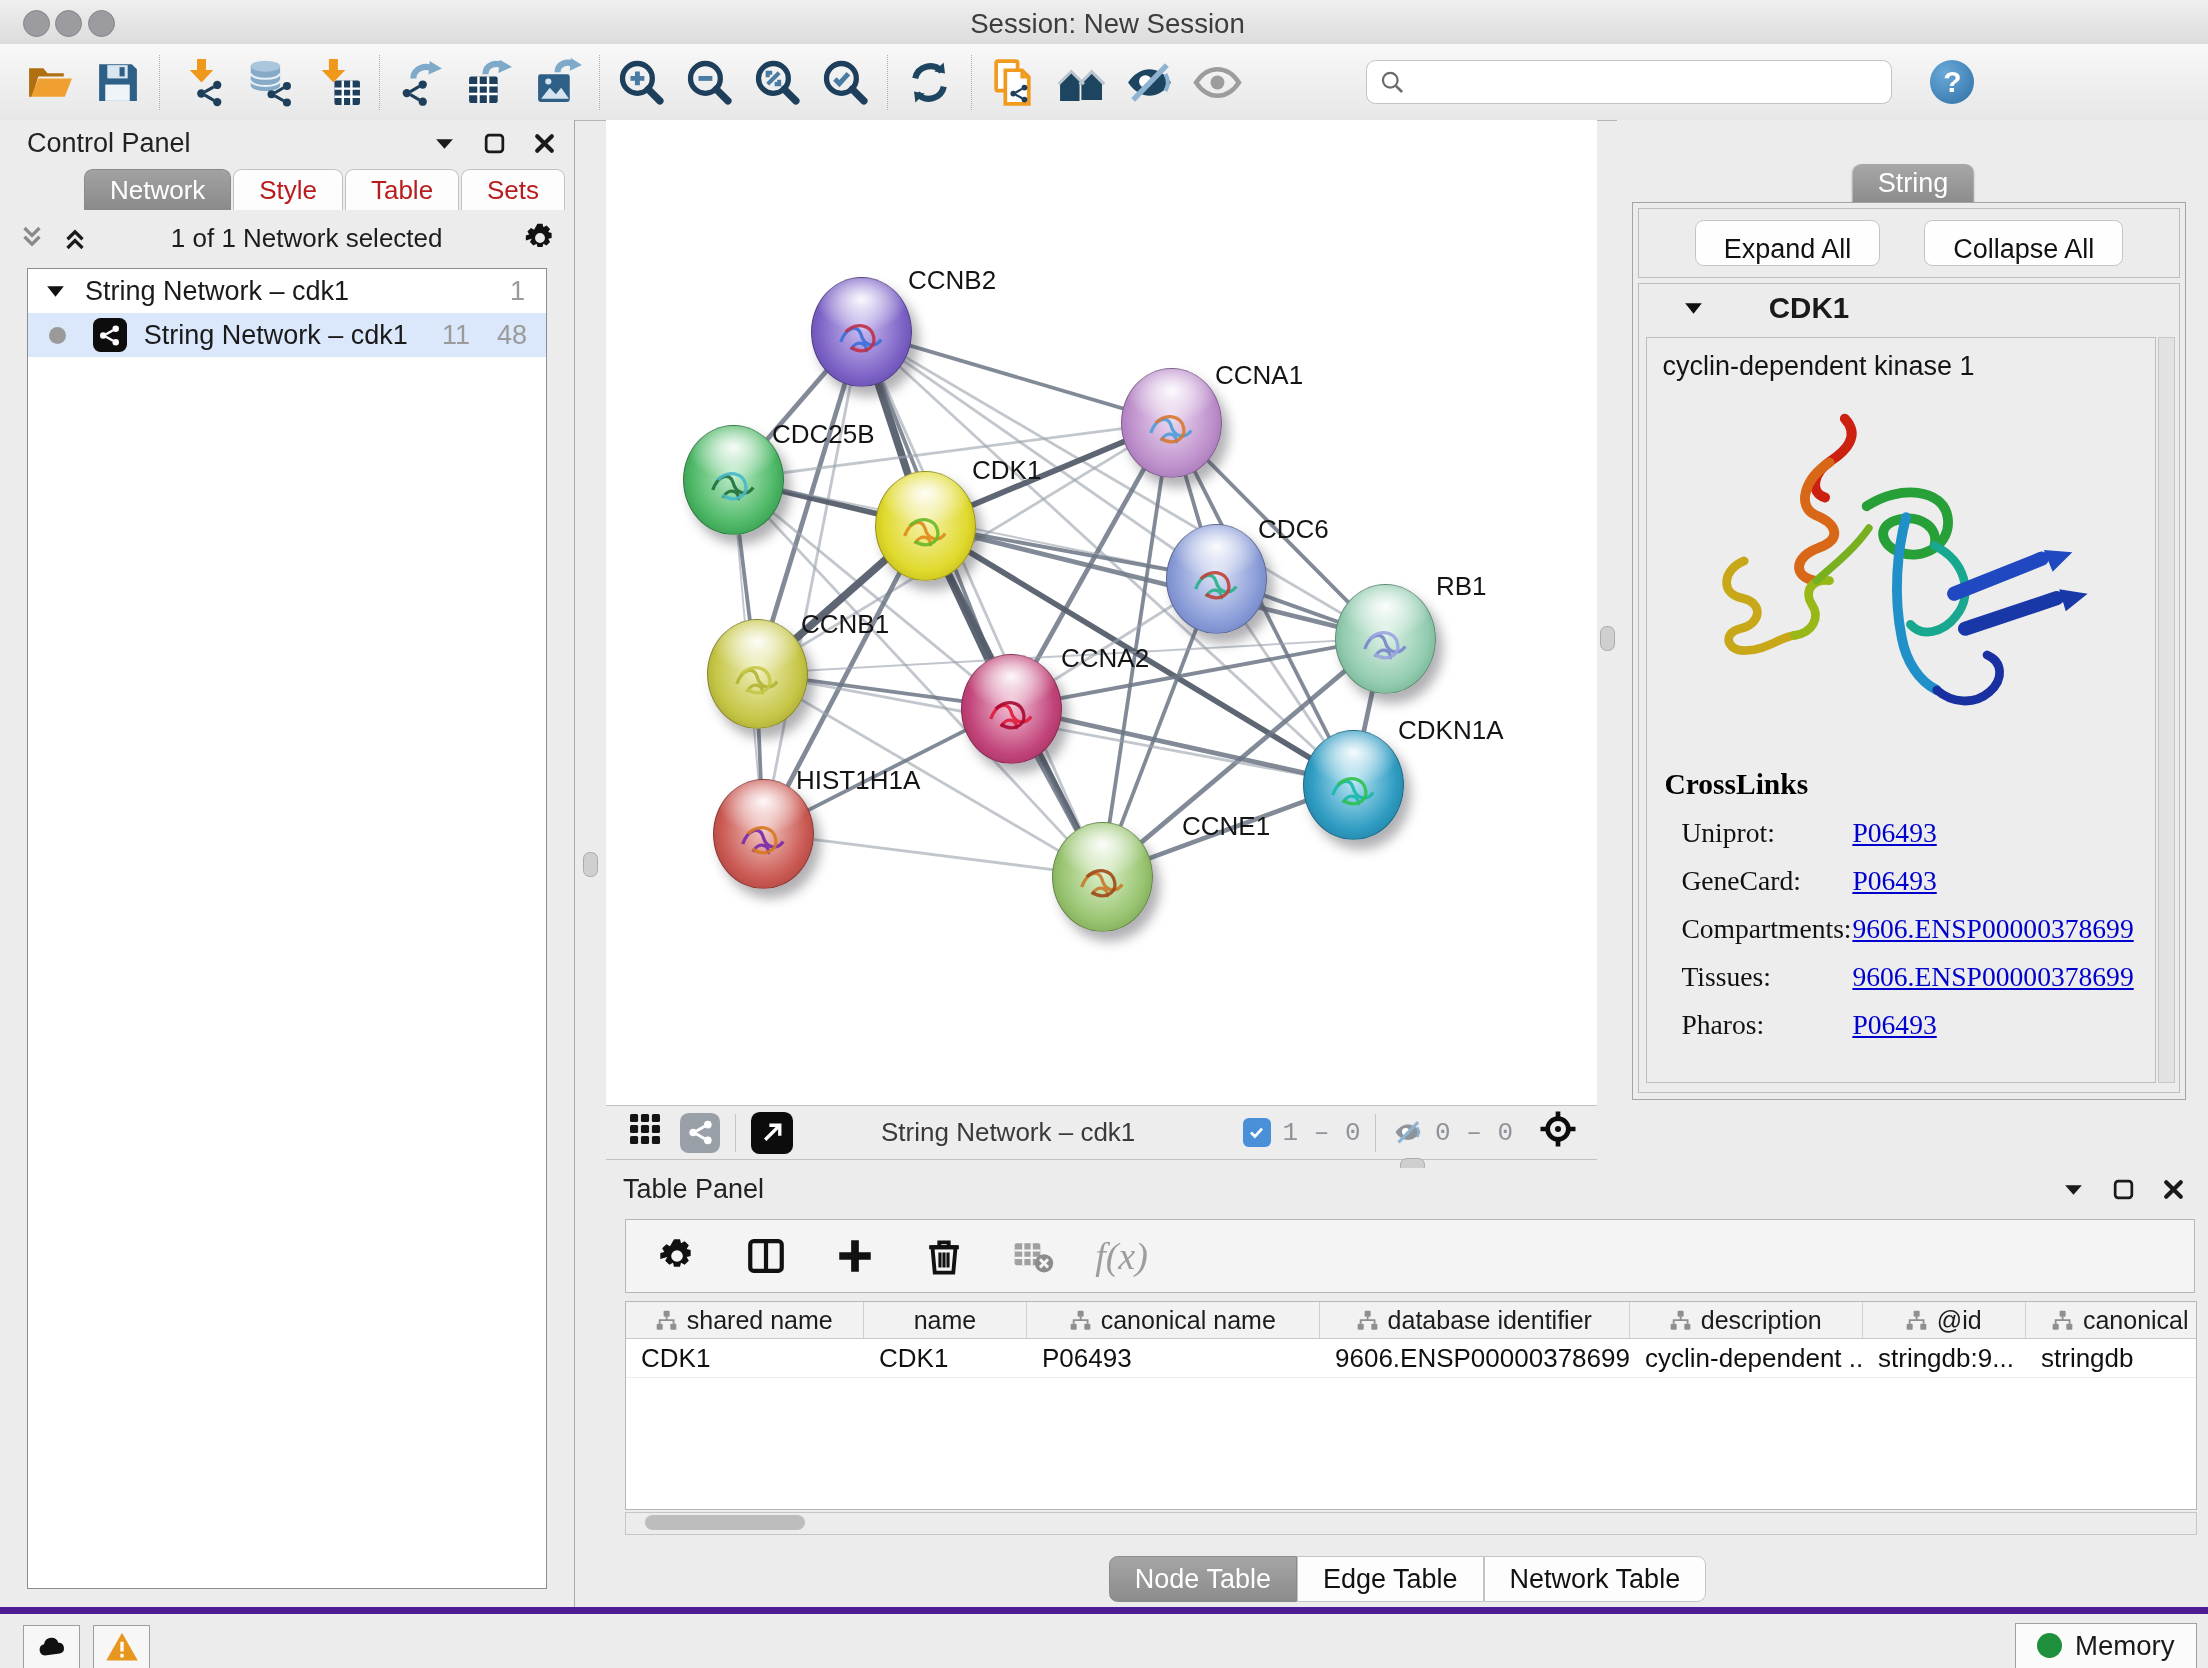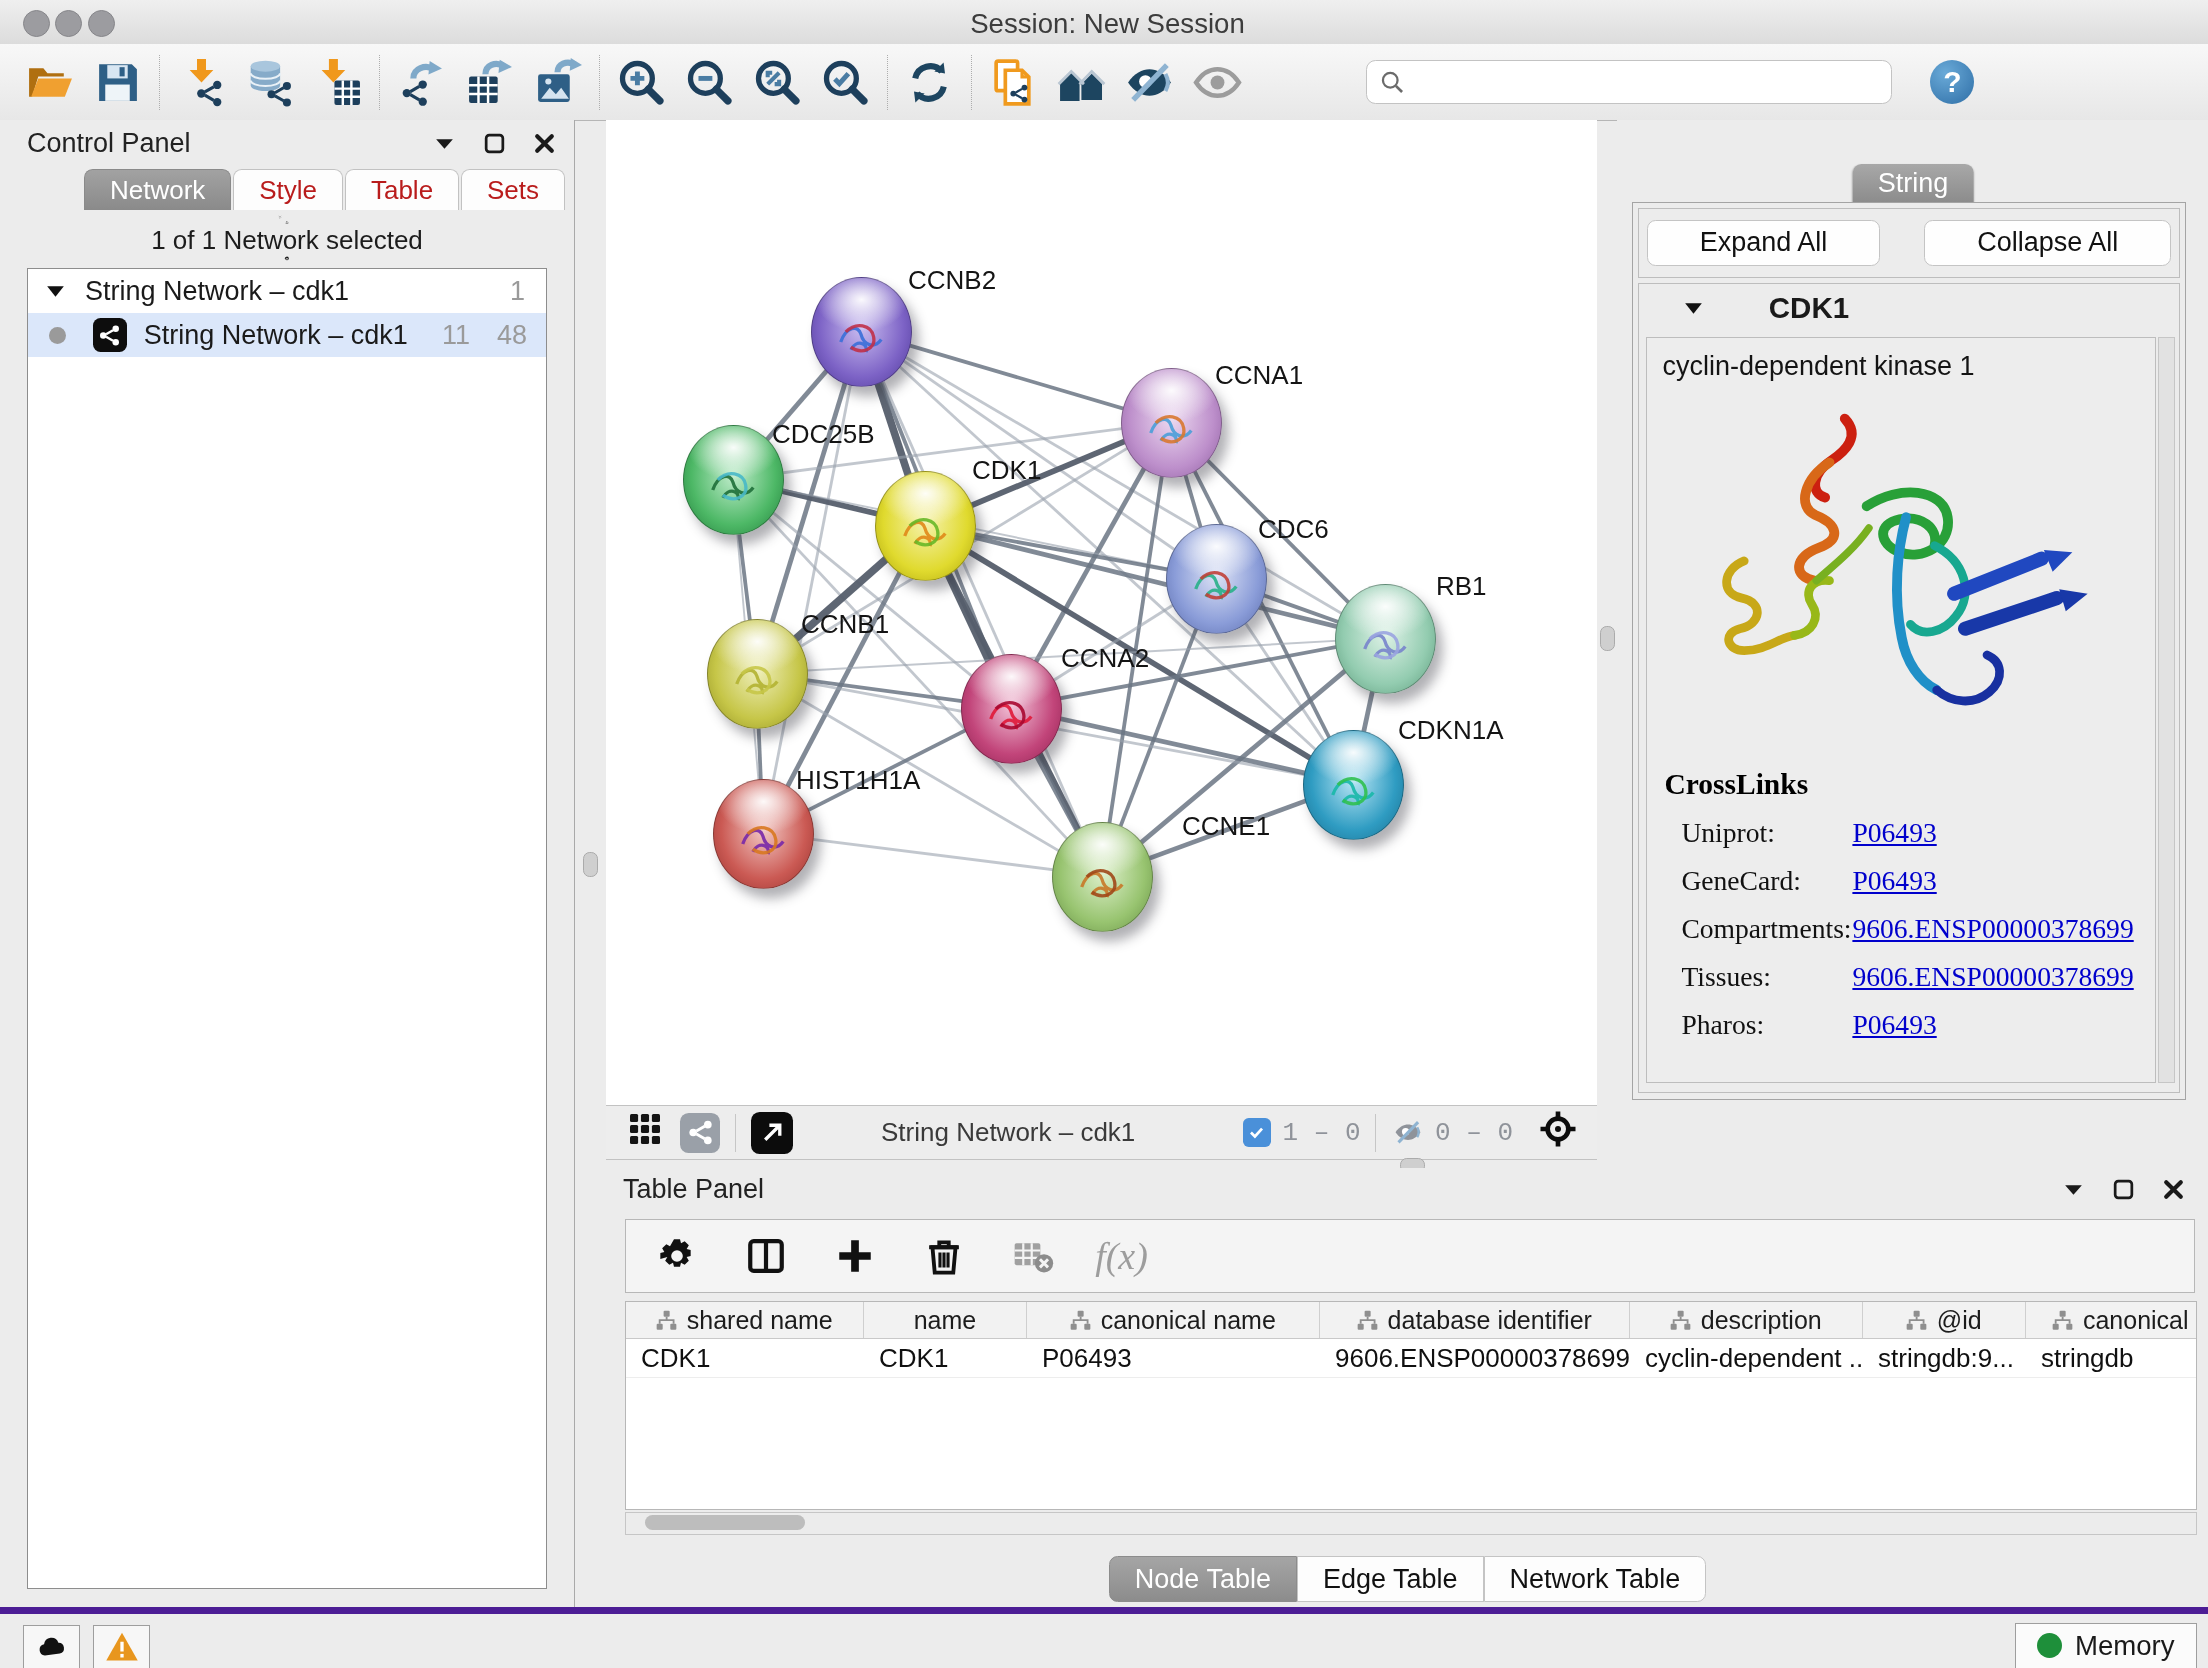--- a/index.html
+++ b/index.html
@@ -33,21 +33,21 @@
   
   .control-panel{position:absolute;left:0;top:120px;width:574px;height:1488px;
     background:#ececec;border-right:1px solid #a9a9a9;}
   .cp-head{position:absolute;left:27px;top:7.6px;right:17px;display:flex;justify-content:space-between;align-items:center;}
   .tabs-row{position:absolute;left:84px;top:49px;display:flex;}
   .tab{height:40px;padding:0 25px;display:flex;align-items:center;justify-content:center;
     font-size:26px;background:#fdfdfd;border:1px solid #c2c2c2;border-bottom:none;
     border-radius:8.6px 8.6px 0 0;margin-right:1.9px;color:#b91c1c;}
   .tab.sel{background:linear-gradient(#a2a2a2,#8a8a8a);color:#fff;border-color:#8a8a8a;}
   .cp-selbar{position:absolute;left:17px;right:17px;top:95px;height:46px;
-    display:flex;align-items:center;flex-direction:column;}
+    display:flex;align-items:center;}
   .cp-selbar .lbl{flex:1;text-align:center;font-size:26px;color:#1c1c1c;}
   .cp-tree{position:absolute;left:27px;right:27px;top:148px;bottom:19px;
     background:#fff;border:1.9px solid #8d8d8d;}
   .tree-row{position:relative;height:44px;display:flex;align-items:center;font-size:27px;}
   .tree-row .cnt{color:#9a9a9a;}
   .tree-row.sel{background:#dbe7fa;}
   .net-ic{width:34px;height:34px;border-radius:7.6px;background:#0d0d0d;color:#fff;
     display:flex;align-items:center;justify-content:center;}
   
   .canvas{position:absolute;left:606px;top:120px;width:991px;height:985px;background:#fff;overflow:hidden;}
@@ -67,22 +67,22 @@
   
   .results-panel{position:absolute;left:1617px;top:120px;width:592px;height:1039px;background:#ececec;}
   .rp-head{position:absolute;left:25px;top:7.6px;right:19px;display:flex;justify-content:space-between;align-items:center;}
   .string-tab{position:absolute;left:50%;transform:translateX(-50%);top:44px;height:38px;
     padding:0 25px;background:linear-gradient(#a8a8a8,#8c8c8c);border-radius:8.6px 8.6px 0 0;
     color:#fff;font-size:27px;display:flex;align-items:center;box-shadow:0 1px 1.9px rgba(0,0,0,.3);}
   .rp-box{position:absolute;left:15px;top:82px;width:552px;height:896px;
     border:1.9px solid #a4a4a4;background:#ececec;}
   .rp-buttons{position:absolute;left:4.8px;top:4.8px;right:4.8px;height:68px;
     border:1px solid #bdbdbd;display:flex;align-items:center;justify-content:center;gap:44px;}
-  .rp-btn{height:44px;padding:0 52px;background:#fefefe;border:1px solid #c4c4c4;
-    border-radius:8.6px;font-size:27px;display:flex;align-items:center;color:#111;}
+  .rp-btn{height:44px;padding:0 28px;background:#fefefe;border:1px solid #c4c4c4;
+    border-radius:8.6px;font-size:27px;display:flex;align-items:flex-end;color:#111;}
   .rp-content{position:absolute;left:4.8px;top:80px;right:4.8px;bottom:5.7px;border:1px solid #bdbdbd;}
   .rp-sec-head{height:48px;display:flex;align-items:center;font-size:29.5px;font-weight:bold;}
   .rp-sec-body{position:absolute;left:7.6px;top:53px;right:23px;bottom:9.5px;
     border:1px solid #bdbdbd;background:#ededed;overflow:hidden;}
   .rp-scroll{position:absolute;top:53px;bottom:9.5px;right:3.8px;width:15px;background:#e2e2e2;border:1px solid #c6c6c6;}
   .gene-desc{position:absolute;left:15px;top:13.3px;font-size:27px;color:#141414;}
   .ribbon{position:absolute;left:28.5px;top:61px;}
   .crosslinks{position:absolute;left:17px;top:430px;font-family:"Liberation Serif",serif;}
   .cl-title{font-size:29.5px;font-weight:bold;color:#000;}
   .cl-row{display:flex;margin-top:16px;font-size:27.6px;}

